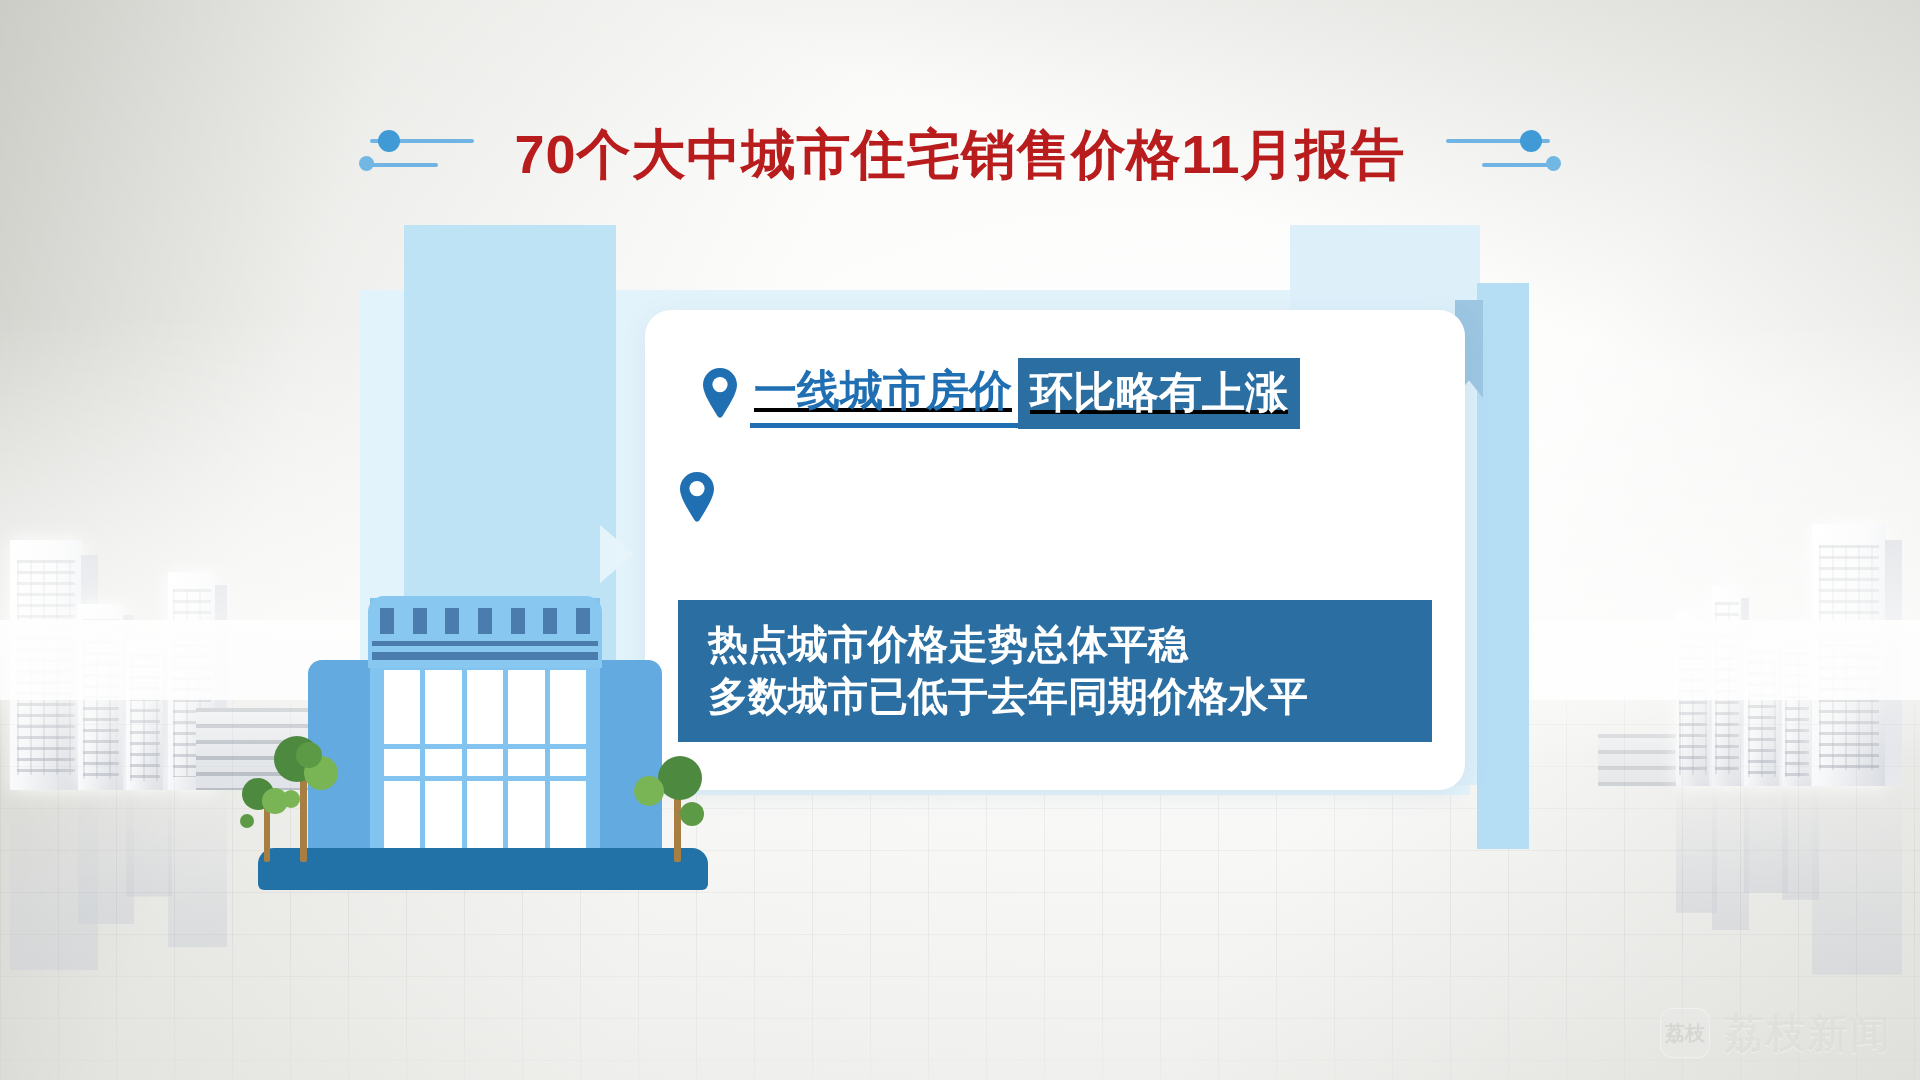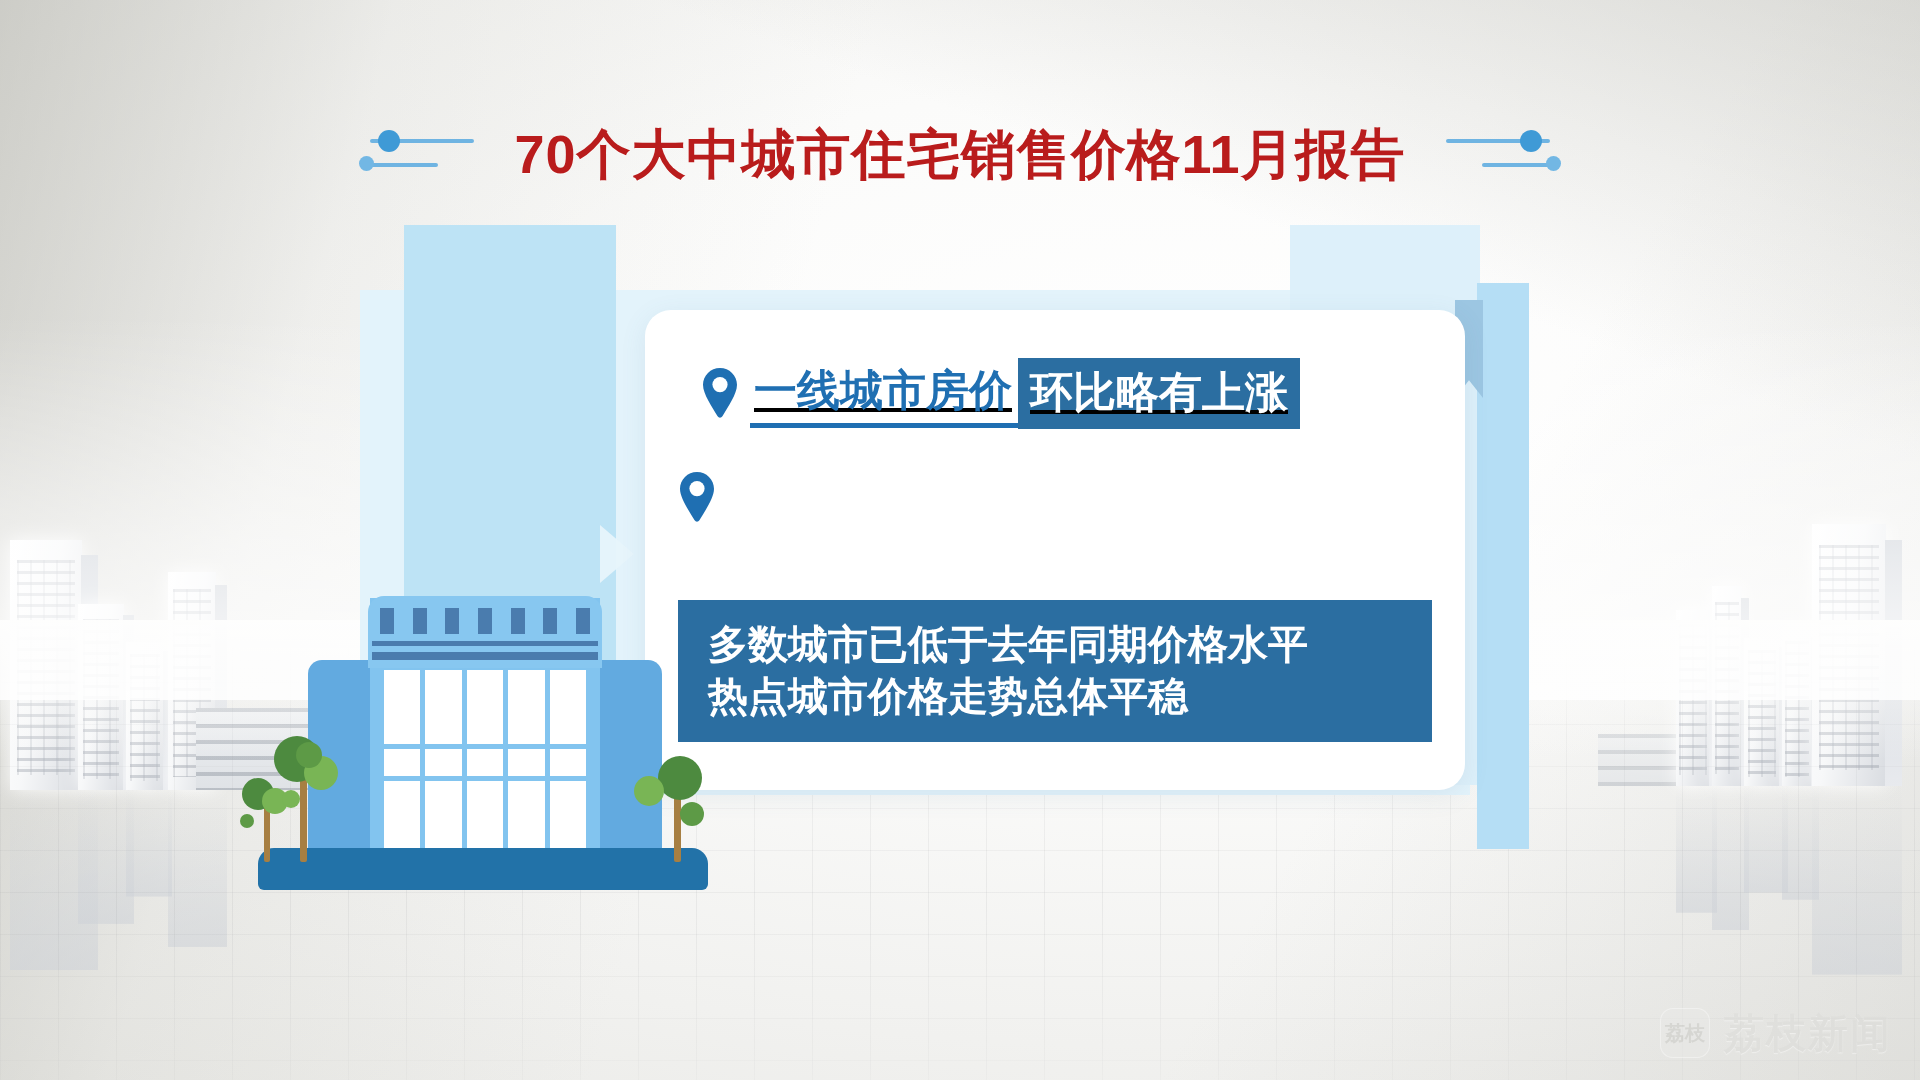--- a/index.html
+++ b/index.html
@@ -322,22 +322,22 @@
     <div class="row row2">
       <span class="pin">
         <svg width="40" height="56" viewBox="0 0 40 56" aria-hidden="true">
           <path d="M20 2C10.6 2 3 9.5 3 18.8c0 9.4 9.2 22.3 14.6 31.5 1.1 1.9 3.7 1.9 4.8 0C27.8 41.1 37 28.2 37 18.8 37 9.5 29.4 2 20 2z" fill="#1f6fb2"></path>
           <circle cx="20" cy="18.6" r="7.6" fill="#ffffff"></circle>
         </svg>
       </span>
     </div>
 
     <div class="summary">
+      <div class="sline">热点城市价格走势总体平稳</div>
       <div class="sline">多数城市已低于去年同期价格水平</div>
-      <div class="sline">热点城市价格走势总体平稳</div>
     </div>
   </div>
 
   <div class="bldg">
     <div class="b-wingL"></div>
     <div class="b-wingR"></div>
     <div class="b-main"></div>
     <div class="b-cap"></div>
     <div class="b-caprow">
       <i></i>

